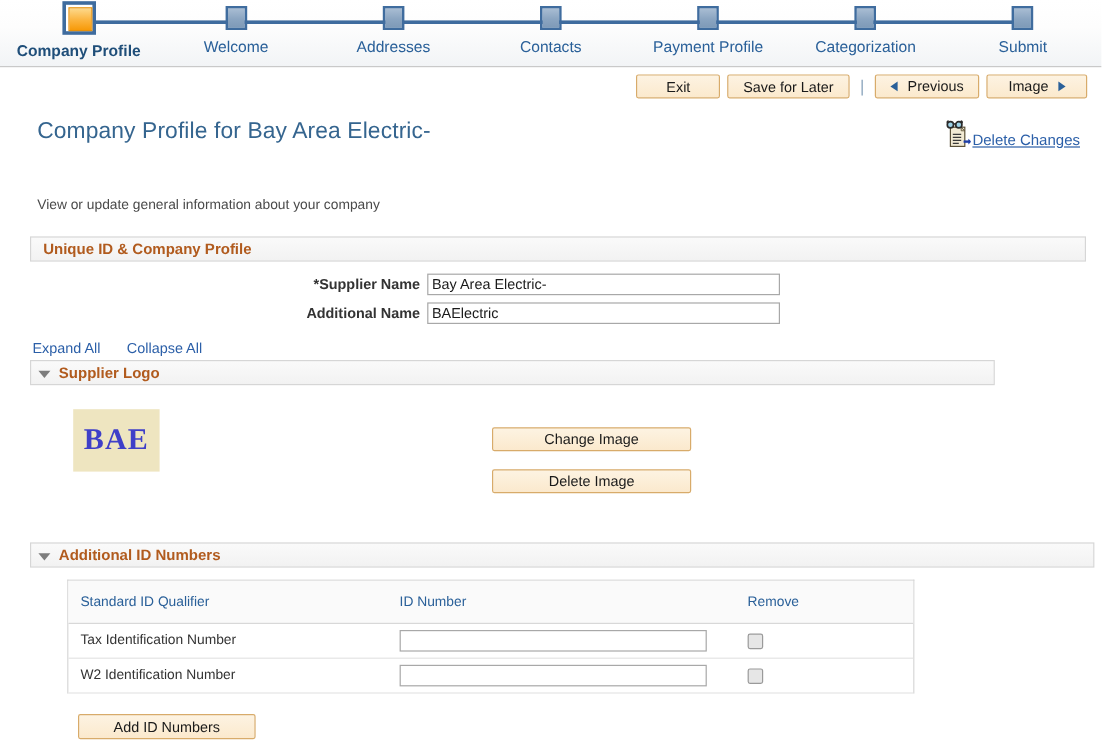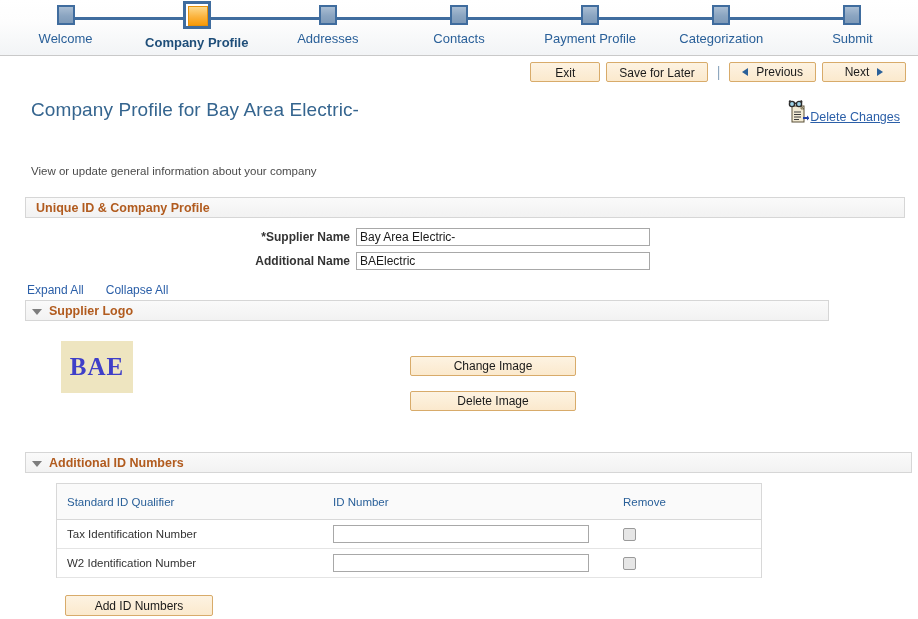--- a/index.html
+++ b/index.html
@@ -315,27 +315,27 @@
     font-size: 12px;
     padding: 2px 0;
   }
 </style>
 </head>
 <body>
 
 <div class="wizard">
   <div class="wizard-track"></div>
   <div class="steps" id="steps">
+      <div class="step active">
+        <div class="step-marker"></div>
+        <div class="step-label">Company Profile</div>
+      </div>
       <div class="step">
         <div class="step-marker"></div>
         <div class="step-label">Welcome</div>
-      </div>
-      <div class="step active">
-        <div class="step-marker"></div>
-        <div class="step-label">Company Profile</div>
       </div>
       <div class="step">
         <div class="step-marker"></div>
         <div class="step-label">Addresses</div>
       </div>
       <div class="step">
         <div class="step-marker"></div>
         <div class="step-label">Contacts</div>
       </div>
       <div class="step">
@@ -355,21 +355,21 @@
 
 <div class="toolbar">
   <button class="btn wide">Exit</button>
   <button class="btn wide">Save for Later</button>
   <span class="sep">|</span>
   <button class="btn btn-nav">
     <span class="arrow-l"></span>
     <span>Previous</span>
   </button>
   <button class="btn btn-nav">
-    <span>Next</span>
+    <span>Image</span>
     <span class="arrow-r"></span>
   </button>
 </div>
 
 <div class="page-title">Company Profile for Bay Area Electric-</div>
 
 <div class="review-link-wrap">
   <svg class="review-icon" viewBox="0 0 22 24">
     <rect x="5" y="6" width="12" height="16" fill="#f2ead4" stroke="#5a5038" stroke-width="1"></rect>
     <polygon points="14,6 17,9 14,9" fill="#cfc6a8" stroke="#5a5038" stroke-width=".7"></polygon>

